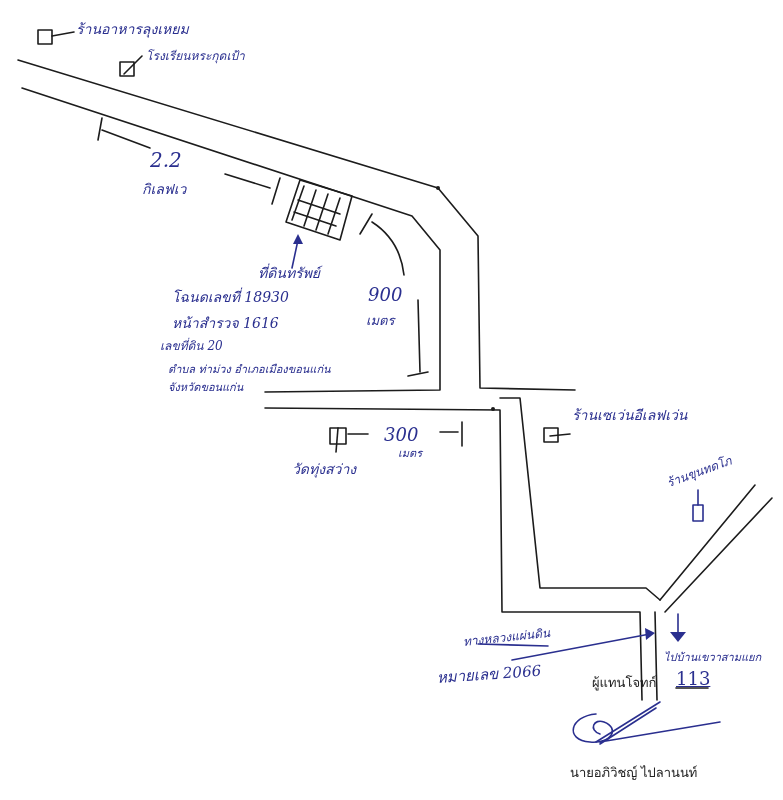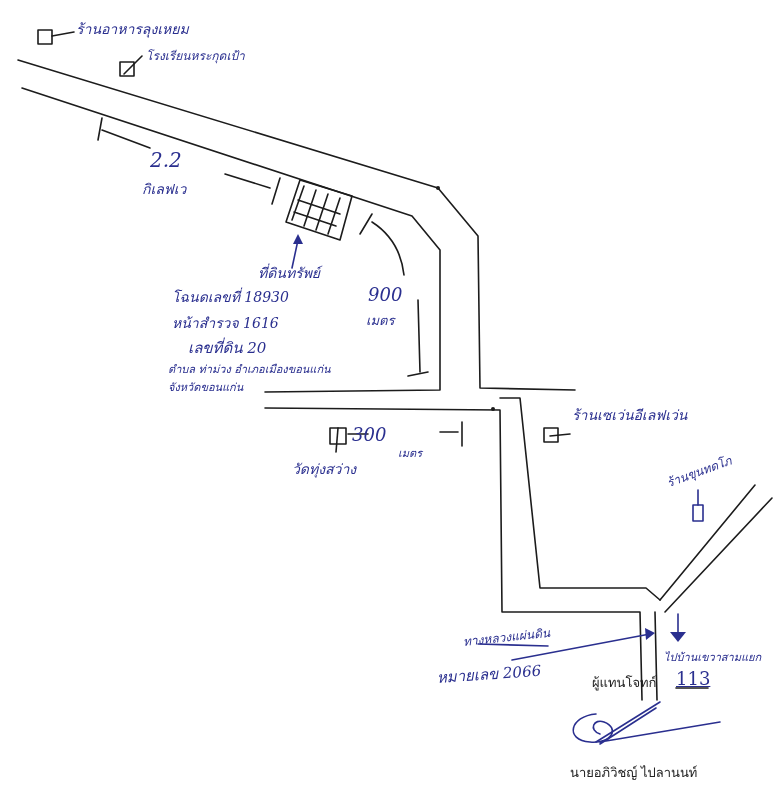--- a/index.html
+++ b/index.html
@@ -100,28 +100,28 @@
 <div class="lbl" style="left:76px;top:18px;font-size:14px;">ร้านอาหารลุงเหยม</div>
 <div class="lbl" style="left:146px;top:46px;font-size:12px;">โรงเรียนหระกุดเป้า</div>
 
 <div class="lbl" style="left:150px;top:148px;font-size:20px;">2.2</div>
 <div class="lbl" style="left:142px;top:178px;font-size:14px;">กิเลฟเว</div>
 
 <div class="lbl" style="left:258px;top:262px;font-size:14px;">ที่ดินทรัพย์</div>
 
 <div class="lbl" style="left:172px;top:286px;font-size:14px;text-align:right;">โฉนดเลขที่ 18930</div>
 <div class="lbl" style="left:172px;top:312px;font-size:14px;">หน้าสำรวจ 1616</div>
-<div class="lbl" style="left:188px;top:336px;font-size:15px;">เลขที่ดิน 20</div>
+<div class="lbl" style="left:160px;top:336px;font-size:12px;">เลขที่ดิน 20</div>
 <div class="lbl" style="left:168px;top:360px;font-size:11px;">ตำบล ท่าม่วง อำเภอเมืองขอนแก่น</div>
 <div class="lbl" style="left:168px;top:378px;font-size:11px;">จังหวัดขอนแก่น</div>
 
 <div class="lbl" style="left:368px;top:284px;font-size:18px;">900</div>
 <div class="lbl" style="left:366px;top:310px;font-size:13px;">เมตร</div>
 
-<div class="lbl" style="left:352px;top:424px;font-size:18px;">300</div>
+<div class="lbl" style="left:384px;top:424px;font-size:18px;">300</div>
 <div class="lbl" style="left:398px;top:444px;font-size:11px;">เมตร</div>
 
 <div class="lbl" style="left:292px;top:458px;font-size:14px;">วัดทุ่งสว่าง</div>
 <div class="lbl" style="left:572px;top:404px;font-size:14px;">ร้านเซเว่นอีเลฟเว่น</div>
 <div class="lbl" style="left:664px;top:474px;font-size:12px;transform:rotate(-20deg);transform-origin:left top;">ร้านขุนทดโภ</div>
 
 <div class="lbl" style="left:462px;top:632px;font-size:12px;transform:rotate(-6deg);transform-origin:left top;">ทางหลวงแผ่นดิน</div>
 <div class="lbl" style="left:436px;top:666px;font-size:15px;transform:rotate(-4deg);transform-origin:left top;">หมายเลข 2066</div>
 
 <div class="lbl-print" style="left:592px;top:672px;font-size:13px;">ผู้แทนโจทก์</div>

